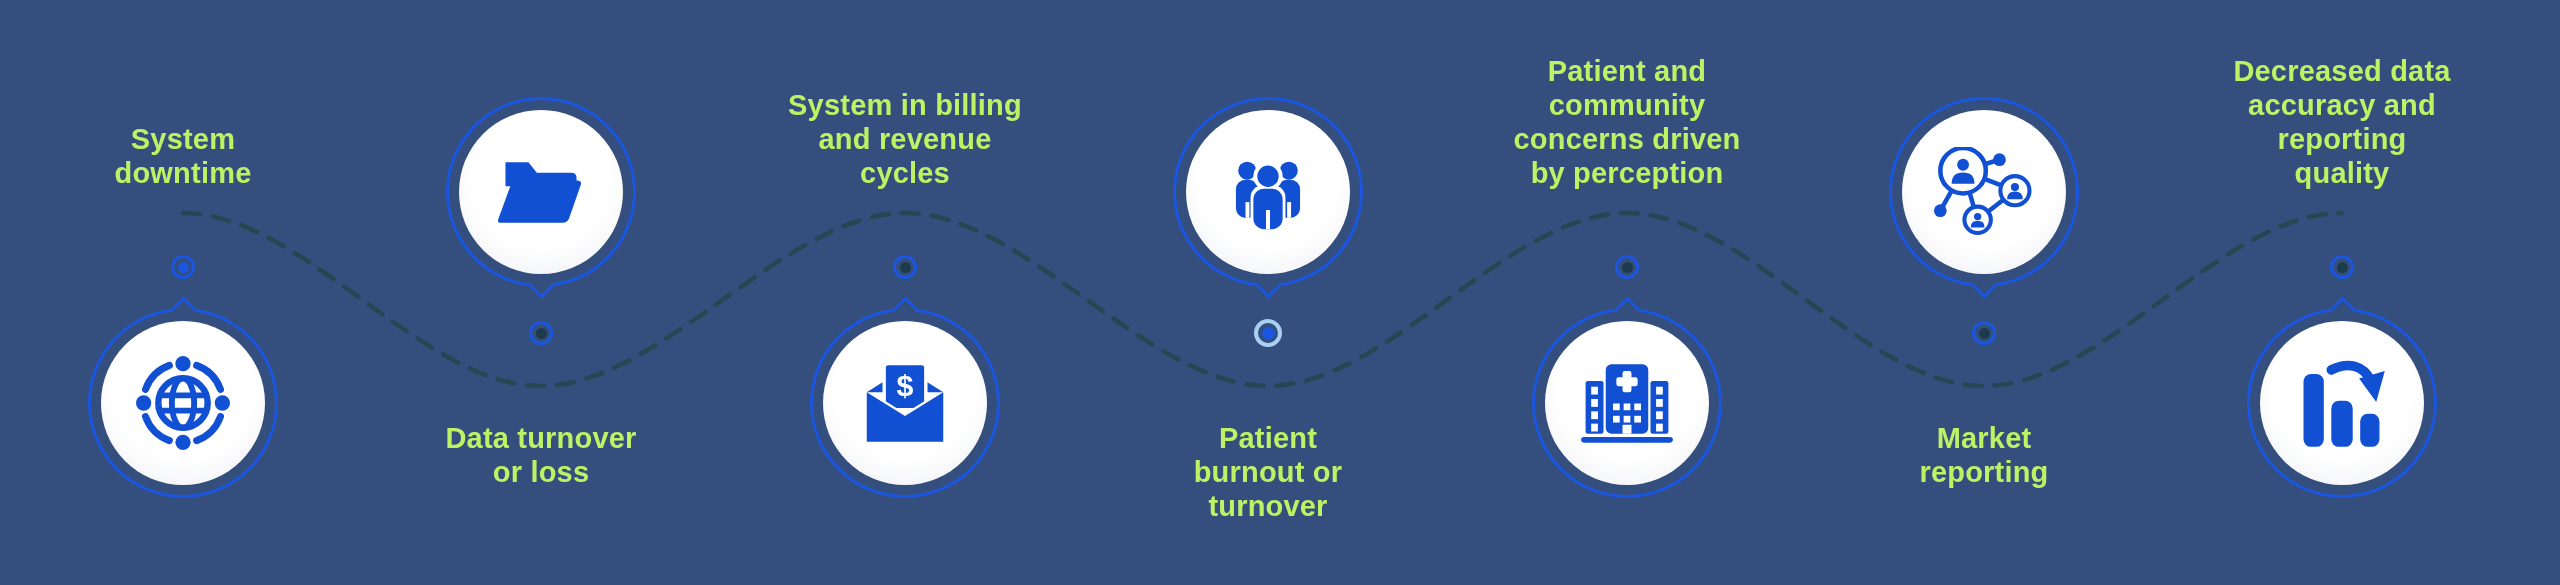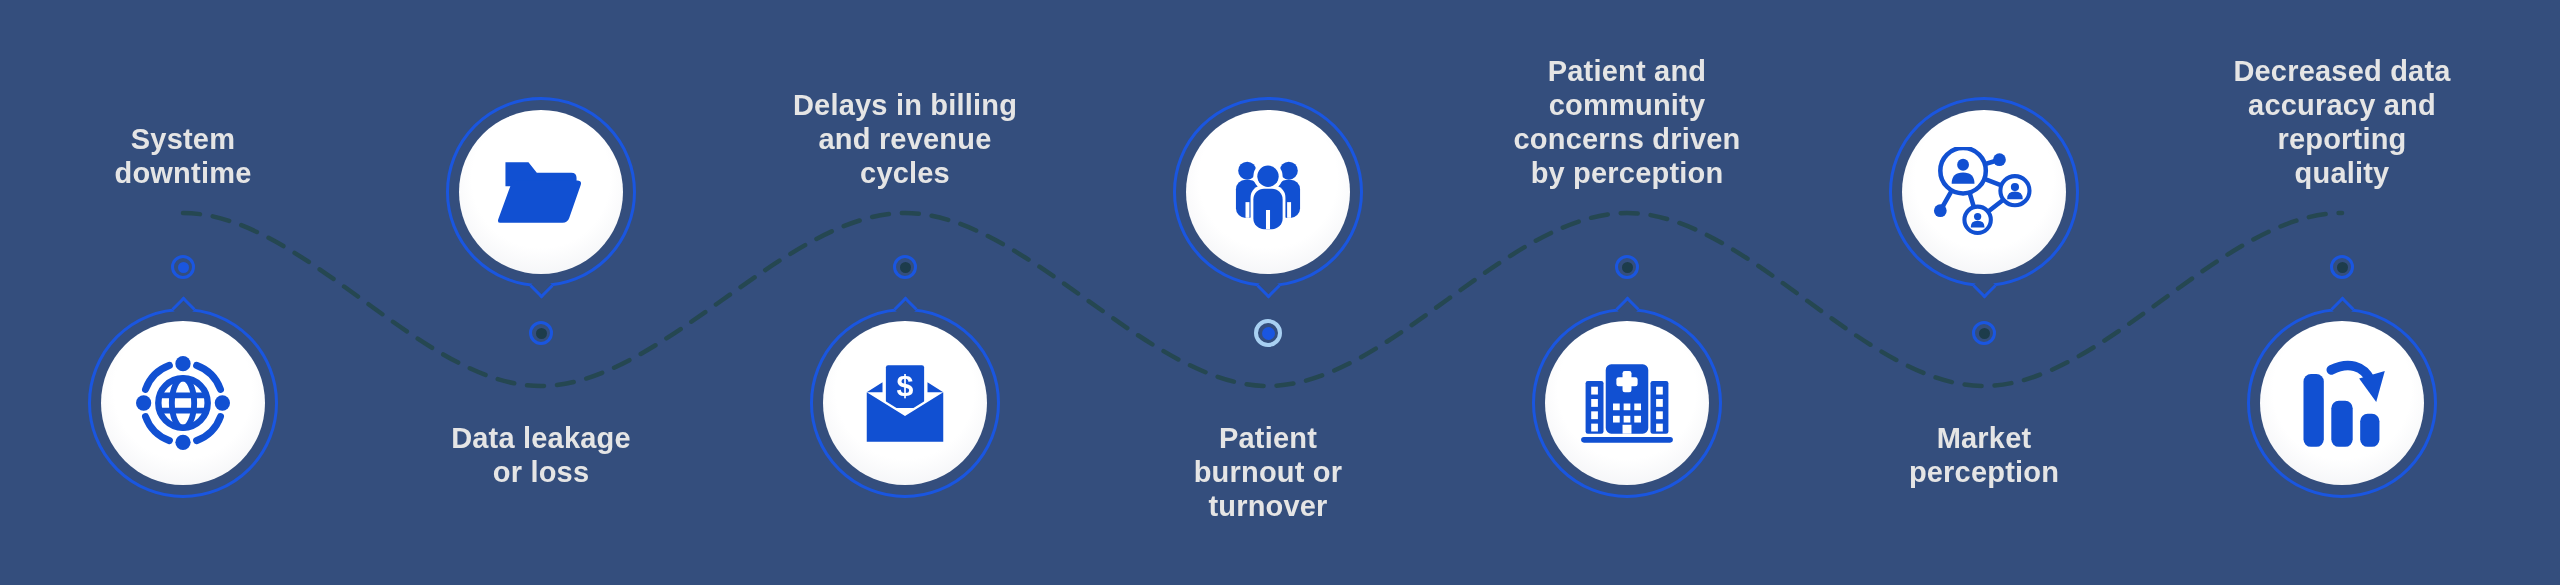--- a/index.html
+++ b/index.html
@@ -12,21 +12,21 @@
   .wave{position:absolute;left:0;top:0;pointer-events:none;}
 
   .node{position:absolute;top:0;height:585px;width:0;}
   .n1{left:183px}.n2{left:541px}.n3{left:905px}.n4{left:1268px}
   .n5{left:1627px}.n6{left:1984px}.n7{left:2342px}
 
   .label{
     position:absolute;left:0;transform:translateX(-50%);
     width:380px;text-align:center;
     font-weight:bold;font-size:29px;line-height:34px;letter-spacing:.2px;
-    color:#e5e5e5;white-space:pre-line;
+    color:#bef264;white-space:pre-line;
   }
   .pos-bottom .label{bottom:395px;}   
   .pos-top .label{top:421px;}         
 
   
   .dot{
     position:absolute;left:0;transform:translateX(-50%);
     width:24px;height:24px;box-sizing:border-box;border-radius:50%;
     border:3.5px solid #1A56E0;display:flex;align-items:center;justify-content:center;
   }
@@ -95,40 +95,40 @@
               <circle cx="40" cy="73.5" r="6.5"></circle>
             <circle cx="6.5" cy="40" r="6.5"></circle>
               <circle cx="73.5" cy="40" r="6.5"></circle>
           </g>
         </svg>
       </div>
     </div>
   </div>
 
   <div class="node n2 pos-top">
-    <div class="label">Data leakage
+    <div class="label">Data turnover
 or loss</div>
     <span class="dot">
         <i class="core"></i>
       </span>
     <div class="bubble">
       <span class="tail"></span>
       <div class="disc">
         <svg class="icon" width="88" height="69" viewBox="0 0 84 66">
           <g fill="#1150D2">
             <path d="M8 4 h22 l8 10 h33 q5 0 5 5 v8 H8 Z"></path>
             <path d="M3 62 q-3 0 -1.8-3.6 L13 26 q1.5-4.5 6.5-4.5 h57 q5 0 3.4 4.6 L69 57.5 q-1.6 4.5-6.4 4.5 Z"></path>
           </g>
         </svg>
       </div>
     </div>
   </div>
 
   <div class="node n3 pos-bottom">
-    <div class="label">Delays in billing
+    <div class="label">System in billing
 and revenue
 cycles</div>
     <span class="dot">
         <i class="core"></i>
       </span>
     <div class="bubble">
       <span class="tail"></span>
       <div class="disc">
         <svg class="icon" width="90" height="81" viewBox="0 0 80 72">
           <rect x="23" y="2" width="34" height="38" rx="2" fill="#1150D2"></rect>
@@ -211,21 +211,21 @@
               <rect x="48.5" y="48" width="6" height="6"></rect>
             <rect x="38" y="56" width="8" height="8"></rect>
           </g>
         </svg>
       </div>
     </div>
   </div>
 
   <div class="node n6 pos-top">
     <div class="label">Market
-perception</div>
+reporting</div>
     <span class="dot">
         <i class="core"></i>
       </span>
     <div class="bubble">
       <span class="tail"></span>
       <div class="disc">
         <svg class="icon" width="102" height="91" viewBox="0 0 112 100">
           <g stroke="#1150D2" stroke-width="5" fill="none">
             <path d="M33 26 L73 14 M33 26 L90 48 M33 26 L49 80 M33 26 L8 70 M90 48 L49 80"></path>
           </g>

